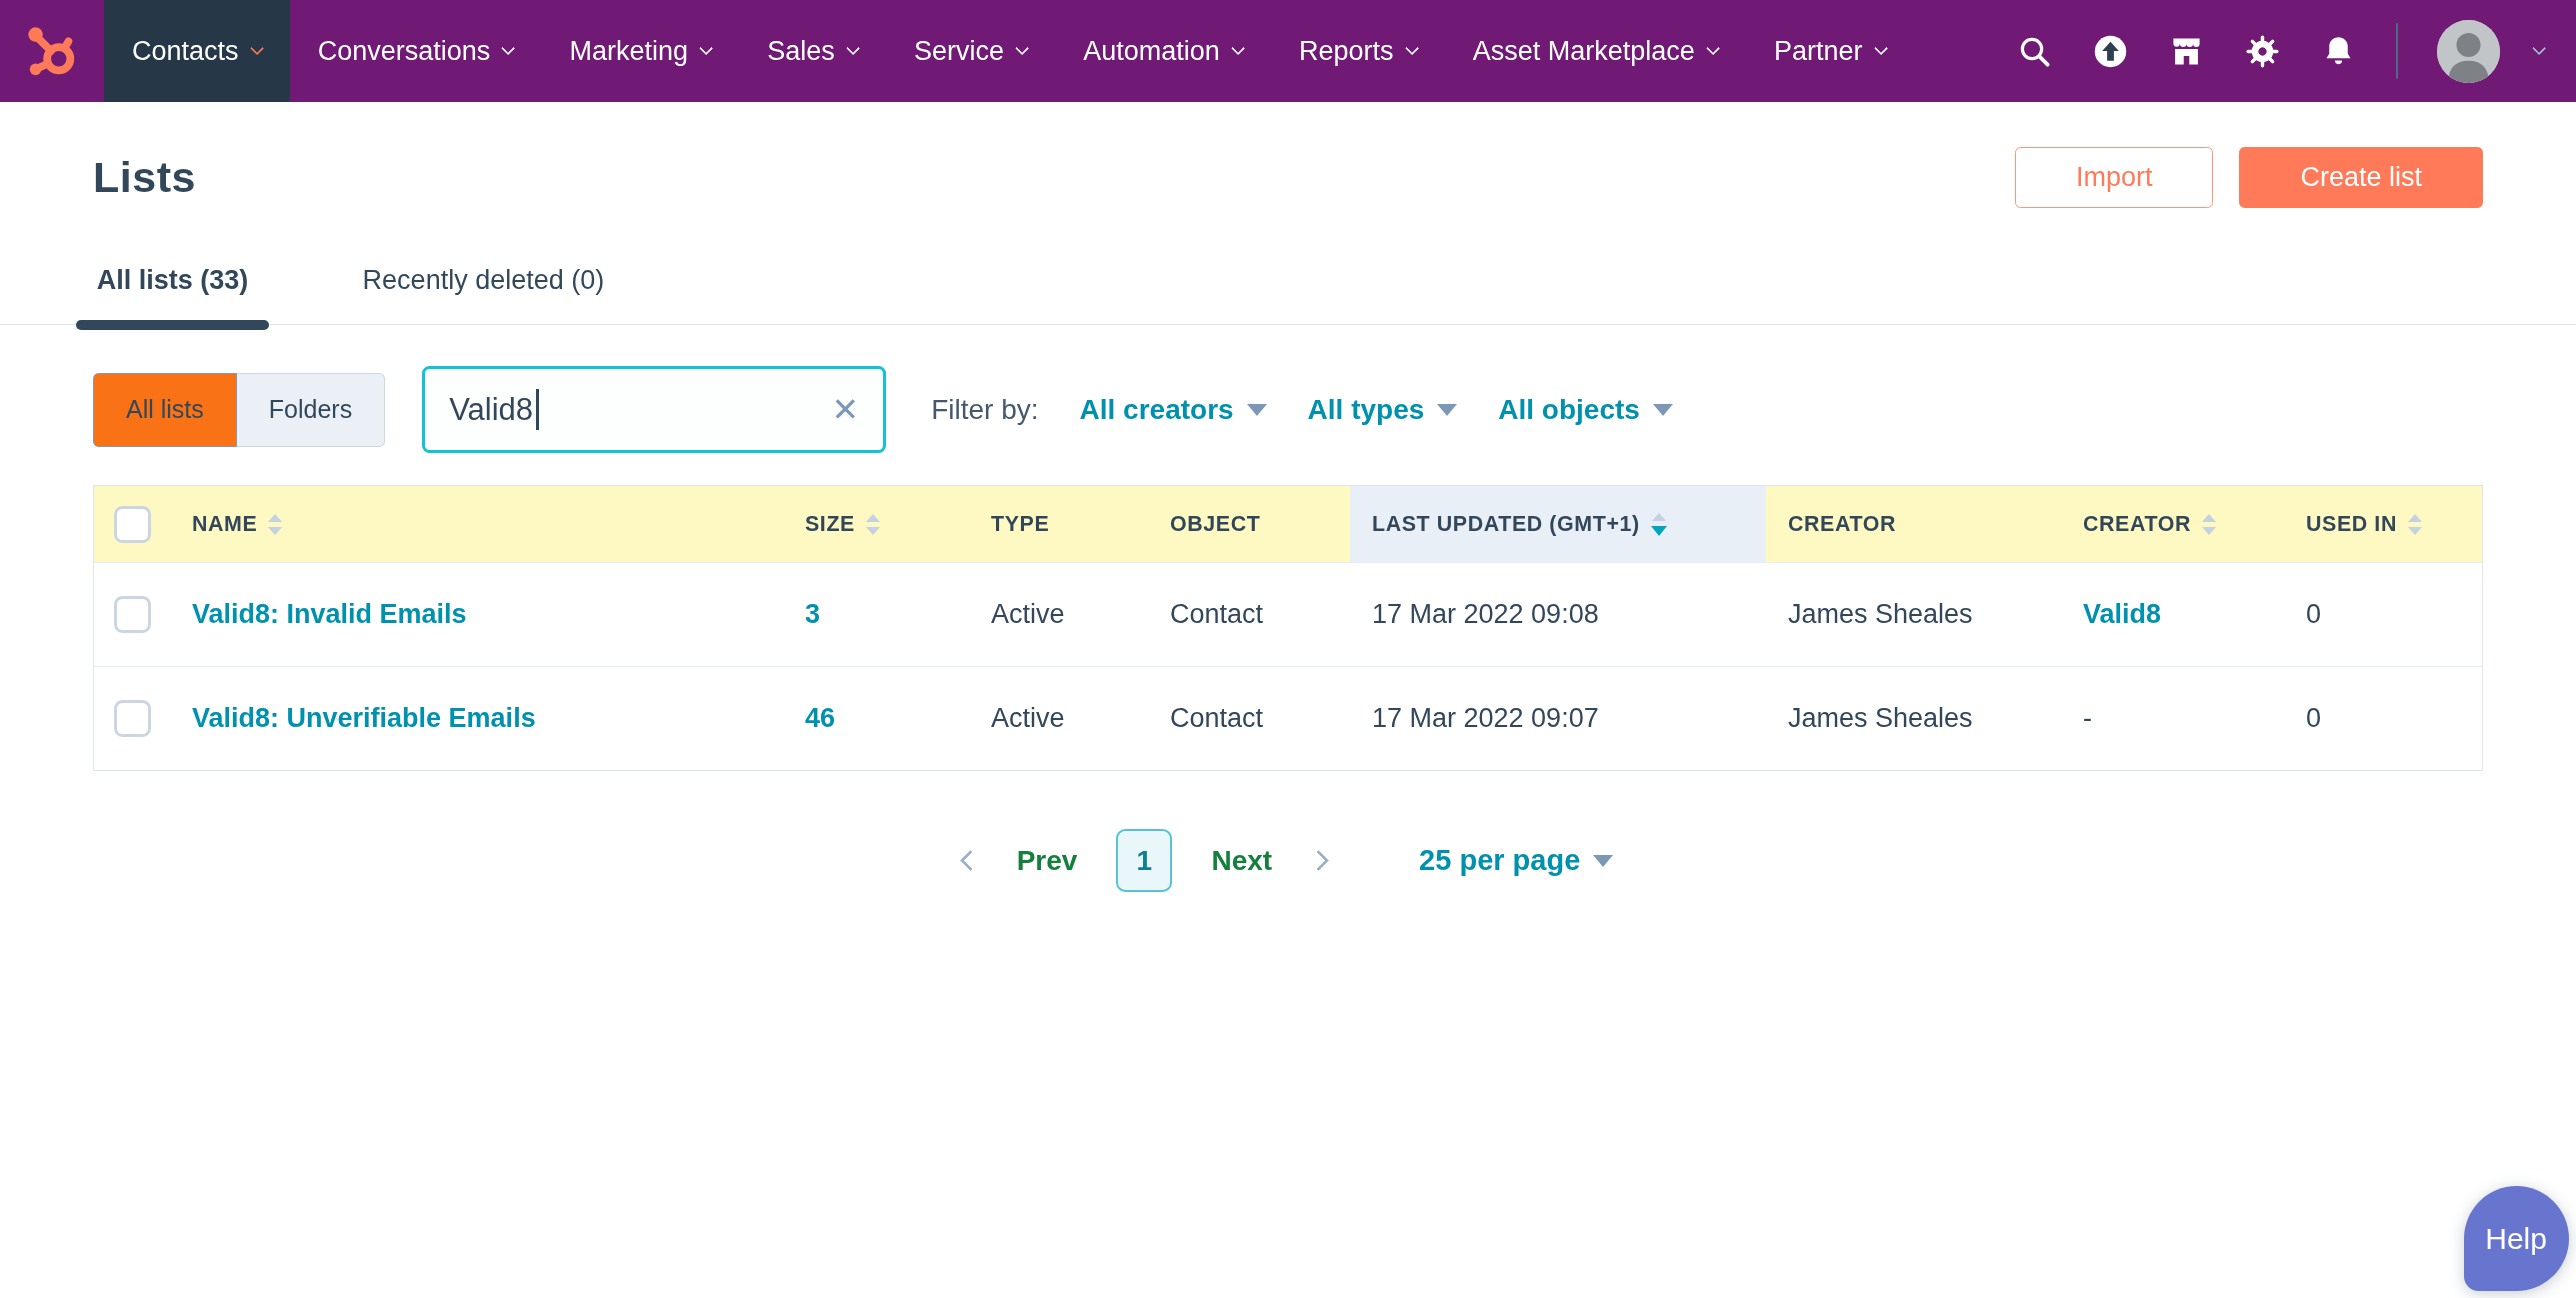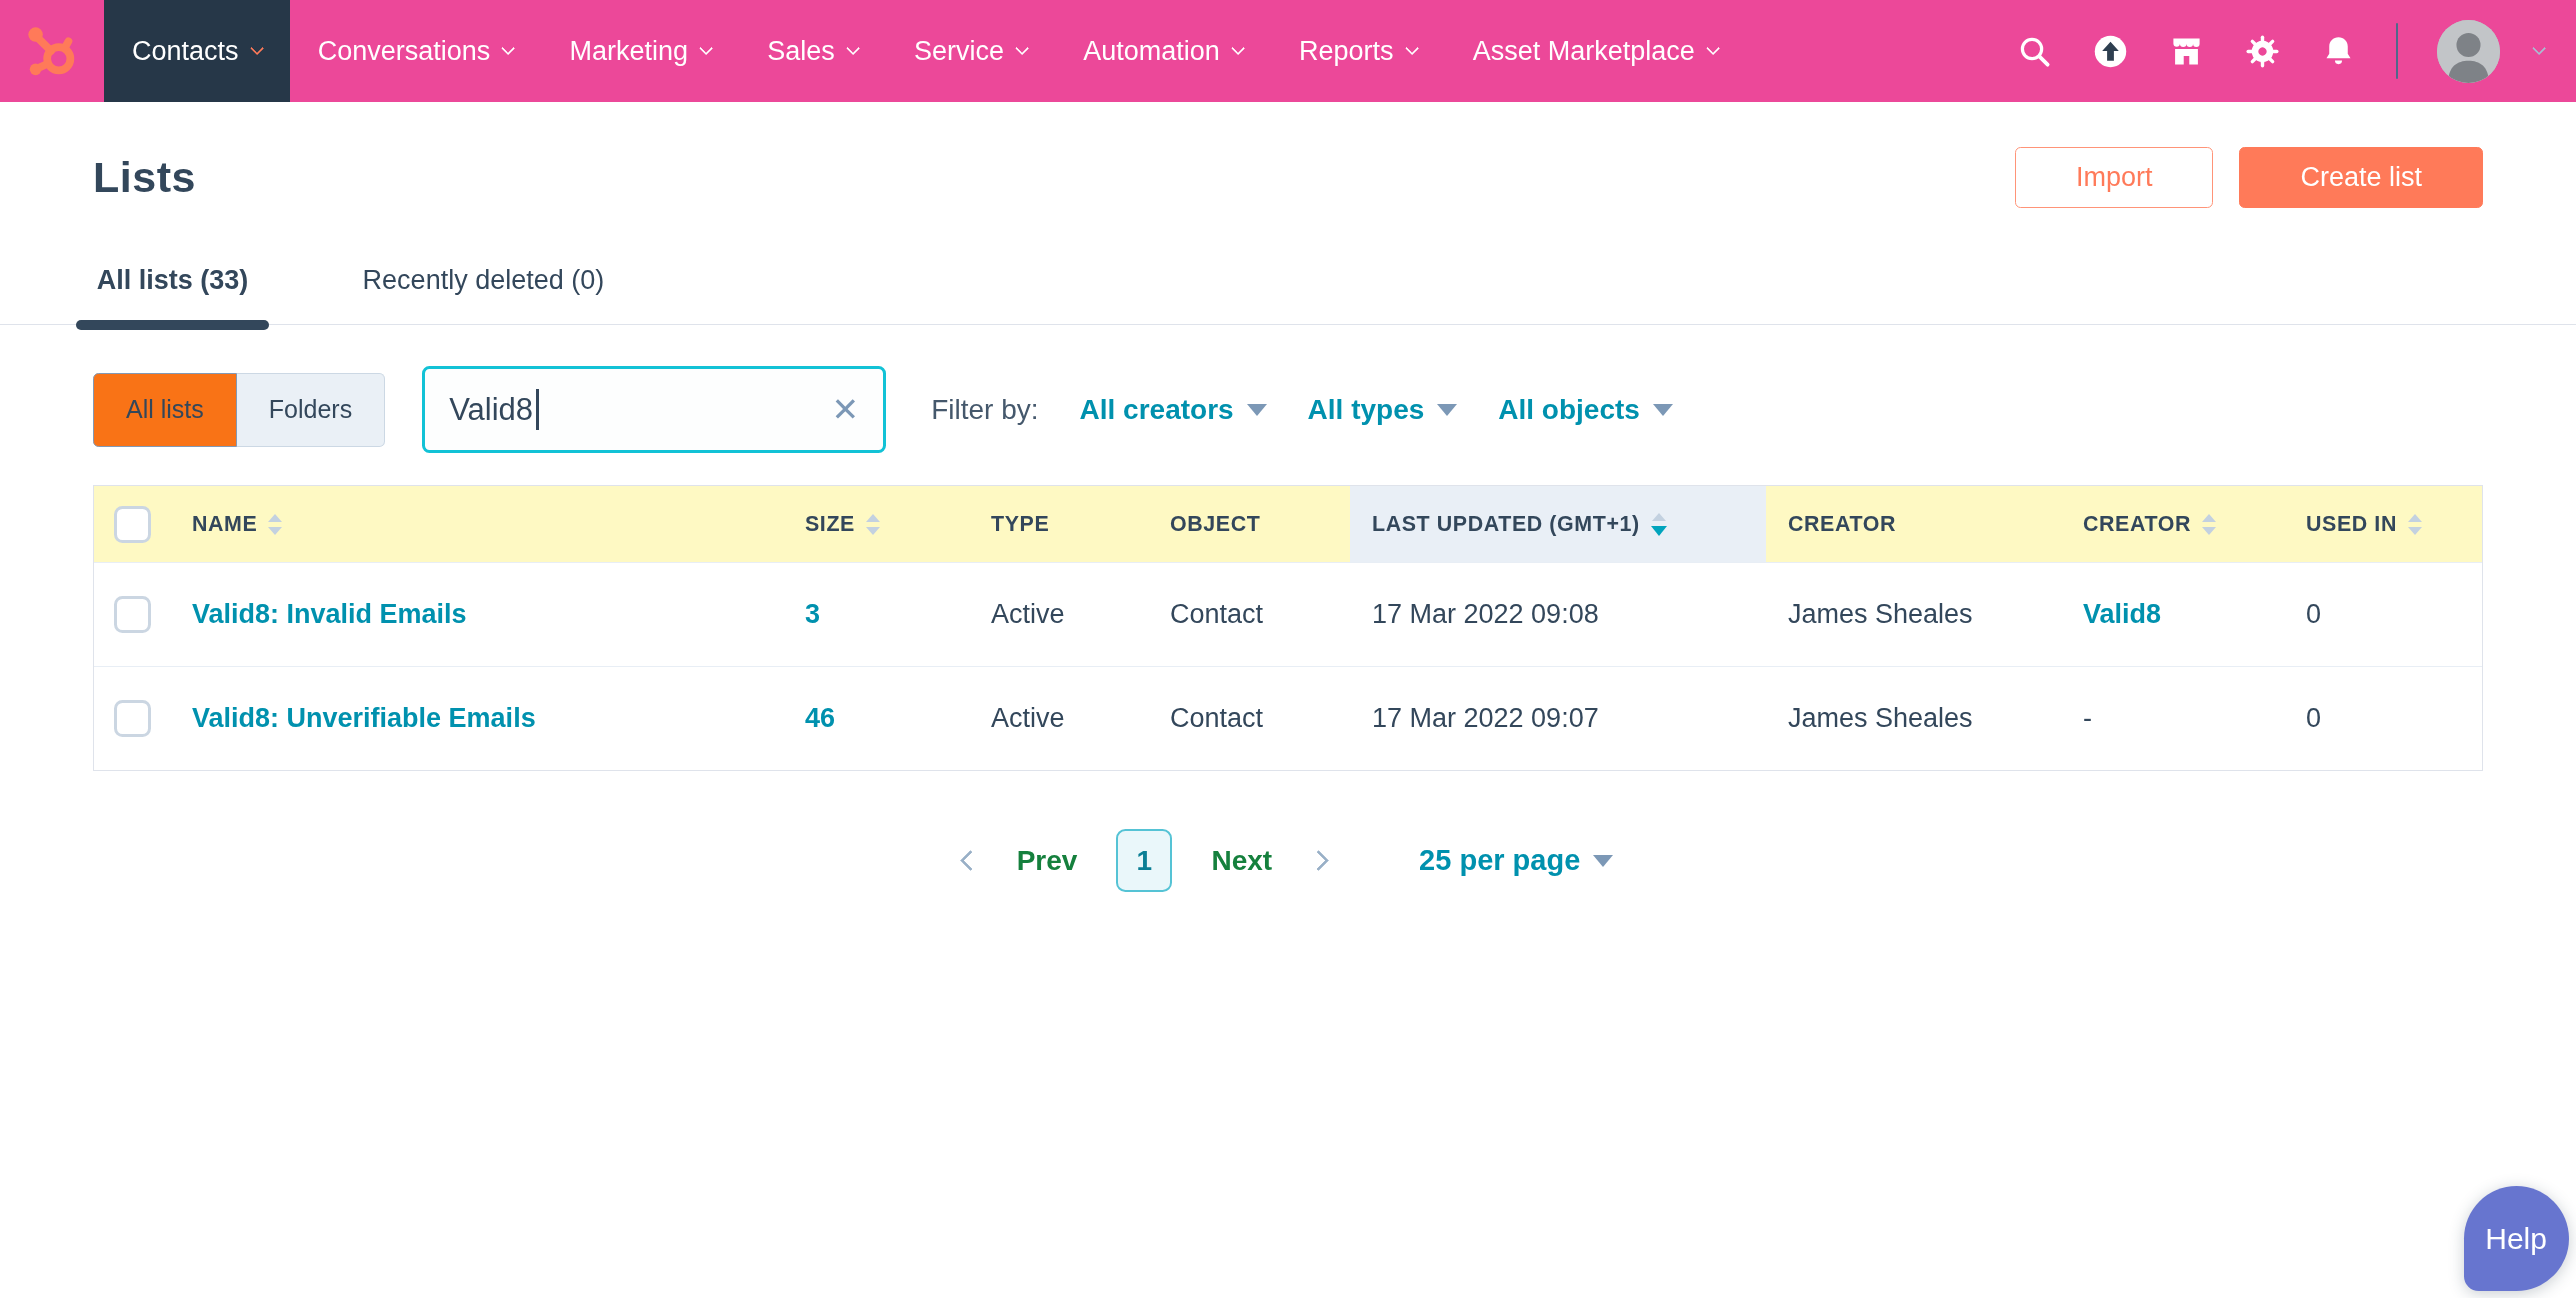--- a/index.html
+++ b/index.html
@@ -3,21 +3,21 @@
 <meta charset="utf-8">
 <style>
   * { margin:0; padding:0; box-sizing:border-box; }
   html,body { width:2576px; height:1299px; }
   body {
     font-family:"Liberation Sans", sans-serif;
     background:#ffffff; color:#33475b; overflow:hidden; position:relative;
   }
 
   
-  .topnav { height:102px; background:#ec4899; display:flex; align-items:stretch; }
+  .topnav { height:102px; background:#701a75; display:flex; align-items:stretch; }
   .logo-wrap { width:104px; display:flex; align-items:center; justify-content:center; flex:0 0 auto; cursor:pointer; }
   .nav-items { display:flex; align-items:stretch; }
   .nav-item { display:flex; align-items:center; gap:13px; padding:0 28px; color:#ffffff;
               font-size:27px; font-weight:500; cursor:pointer; white-space:nowrap; }
   .nav-item.active { background:#263748; }
   .chev { width:10.2px; height:10.2px; border-right:2.8px solid #fff; border-bottom:2.8px solid #fff;
           transform:rotate(45deg) translate(-1.9px,-1.9px); display:inline-block; border-radius:0.9px; }
   .chev.coral { border-color:#ff7a59; }
   .chev.gray { border-color:#a9bdd3; }
   .nav-right { margin-left:auto; display:flex; align-items:center; gap:39px; padding-right:32px; }
@@ -144,20 +144,24 @@
       <span class="chev"></span>
     </div>
     <div class="nav-item">
       <span>Reports</span>
       <span class="chev"></span>
     </div>
     <div class="nav-item">
       <span>Asset Marketplace</span>
       <span class="chev"></span>
     </div>
+    <div class="nav-item">
+      <span>Partner</span>
+      <span class="chev"></span>
+    </div>
   </div>
   <div class="nav-right">
     <div class="nav-icon">
       <svg width="35" height="35" viewBox="0 0 24 24">
         <circle cx="10.3" cy="10.3" r="6.6" fill="none" stroke="#fff" stroke-width="2.2"></circle>
         <line x1="15.3" y1="15.3" x2="21" y2="21" stroke="#fff" stroke-width="2.6" stroke-linecap="round"></line>
       </svg>
     </div>
     <div class="nav-icon">
       <svg width="37" height="37" viewBox="0 0 24 24">

